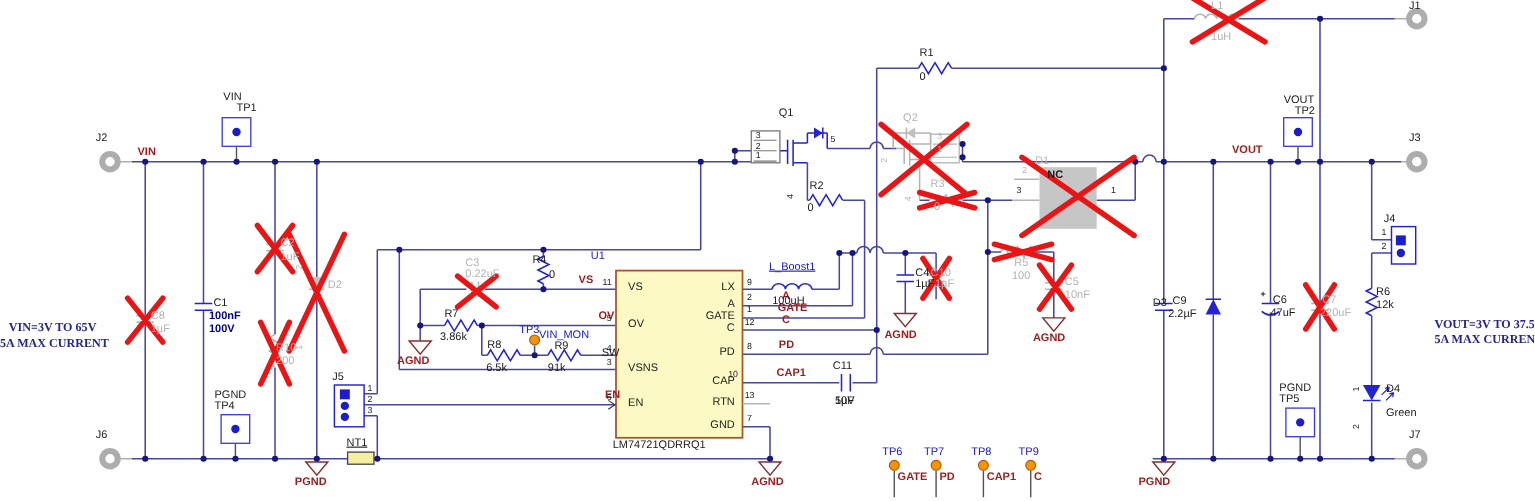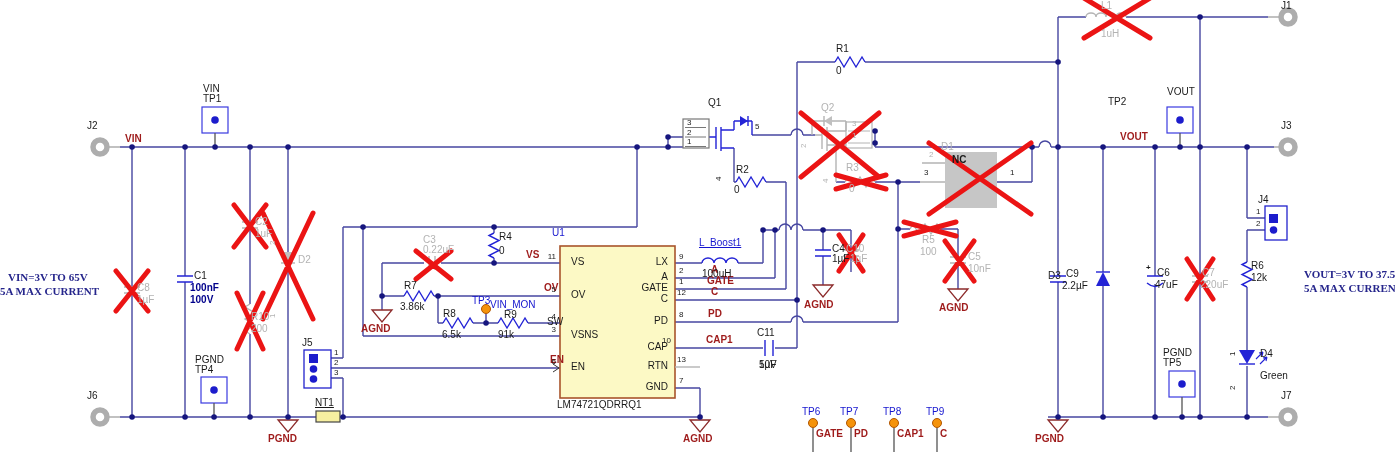--- a/index.html
+++ b/index.html
@@ -7,21 +7,21 @@
          font-family:"Liberation Sans",sans-serif;}
   svg.cv{position:absolute;left:0;top:0;}
   .lb{position:absolute;font:10px "Liberation Sans",sans-serif;color:#1a1a1a;white-space:nowrap;line-height:1;}
   .m{color:#9e1b1b;font-weight:bold;}
   .g{color:#b3b3b3;}
   .b{color:#1515cf;}
   .n{color:#00008b;font-weight:bold;}
   .bd{font-weight:bold;}
   .s8{font-size:8px;}
   .ul{text-decoration:underline;}
-  .note{font:bold 11px "Liberation Serif",serif;color:#26268c;}
+  .note{font:bold 11px "Liberation Serif",serif;color:#26268c;margin-top:21px;}
   .rot{transform:rotate(-90deg);transform-origin:left bottom;}
 </style>
 </head>
 <body>
 
 <div class="stage">
 
 <svg class="cv" width="1395" height="455" viewBox="0 0 1395 455">
 
   <g stroke="#4747a1" stroke-width="1.4" fill="none">
@@ -194,23 +194,23 @@
 <span class="lb" style="left:302px;top:338px">J5</span>
 <span class="lb" style="left:1258px;top:195px">J4</span>
 
 <span class="lb s8" style="left:334px;top:349px">1</span>
 <span class="lb s8" style="left:334px;top:359px">2</span>
 <span class="lb s8" style="left:334px;top:369px">3</span>
 <span class="lb s8" style="left:1256px;top:208px">1</span>
 <span class="lb s8" style="left:1256px;top:220px">2</span>
 
 <span class="lb" style="left:203px;top:84px">VIN</span>
-<span class="lb" style="left:203px;top:94px">TP1</span>
+<span class="lb" style="left:215px;top:94px">TP1</span>
 <span class="lb" style="left:1167px;top:87px">VOUT</span>
-<span class="lb" style="left:1108px;top:97px">TP2</span>
+<span class="lb" style="left:1177px;top:97px">TP2</span>
 <span class="lb" style="left:195px;top:355px">PGND</span>
 <span class="lb" style="left:195px;top:365px">TP4</span>
 <span class="lb" style="left:1163px;top:348px">PGND</span>
 <span class="lb" style="left:1163px;top:358px">TP5</span>
 <span class="lb b" style="left:472px;top:296px">TP3</span>
 <span class="lb b" style="left:490px;top:300px">VIN_MON</span>
 <span class="lb b" style="left:802px;top:407px">TP6</span>
 <span class="lb m" style="left:816px;top:429px">GATE</span>
 <span class="lb b" style="left:840px;top:407px">TP7</span>
 <span class="lb m" style="left:854px;top:429px">PD</span>
@@ -241,21 +241,21 @@
 <span class="lb n" style="left:190px;top:295px">100V</span>
 <span class="lb g" style="left:137px;top:283px">C8</span>
 <span class="lb g" style="left:137px;top:295px">1µF</span>
 <span class="lb g" style="left:255px;top:217px">C2</span>
 <span class="lb g" style="left:255px;top:229px">1uF</span>
 <span class="lb g" style="left:298px;top:255px">D2</span>
 <span class="lb g s8 rot" style="left:277px;top:237px">2</span>
 <span class="lb g s8 rot" style="left:277px;top:310px">1</span>
 <span class="lb g" style="left:251px;top:312px">R10</span>
 <span class="lb g" style="left:251px;top:324px">200</span>
-<span class="lb" style="left:499px;top:232px">R4</span>
+<span class="lb" style="left:484px;top:232px">R4</span>
 <span class="lb" style="left:499px;top:246px">0</span>
 <span class="lb g" style="left:423px;top:235px">C3</span>
 <span class="lb g" style="left:423px;top:245px">0.22uF</span>
 <span class="lb" style="left:404px;top:281px">R7</span>
 <span class="lb" style="left:400px;top:302px">3.86k</span>
 <span class="lb" style="left:443px;top:309px">R8</span>
 <span class="lb" style="left:442px;top:330px">6.5k</span>
 <span class="lb" style="left:504px;top:310px">R9</span>
 <span class="lb" style="left:498px;top:330px">91k</span>
 <span class="lb" style="left:708px;top:98px">Q1</span>
@@ -304,21 +304,21 @@
 <span class="lb g" style="left:1202px;top:268px">C7</span>
 <span class="lb g" style="left:1200px;top:280px">220uF</span>
 <span class="lb" style="left:1251px;top:261px">R6</span>
 <span class="lb" style="left:1251px;top:273px">12k</span>
 <span class="lb" style="left:1260px;top:349px">D4</span>
 <span class="lb" style="left:1260px;top:371px">Green</span>
 <span class="lb s8 rot" style="left:1237px;top:348px">1</span>
 <span class="lb s8 rot" style="left:1237px;top:382px">2</span>
 <span class="lb ul" style="left:315px;top:398px">NT1</span>
 
-<span class="lb b" style="left:552px;top:228px">U1</span>
+<span class="lb b" style="left:537px;top:228px">U1</span>
 <span class="lb" style="left:557px;top:400px">LM74721QDRRQ1</span>
 <span class="lb" style="left:571px;top:257px">VS</span>
 <span class="lb" style="left:571px;top:290px">OV</span>
 <span class="lb" style="left:547px;top:317px">SW</span>
 <span class="lb" style="left:571px;top:330px">VSNS</span>
 <span class="lb" style="left:571px;top:362px">EN</span>
 <span class="lb" style="right:727px;top:257px">LX</span>
 <span class="lb" style="right:727px;top:272px">A</span>
 <span class="lb" style="right:727px;top:283px">GATE</span>
 <span class="lb" style="right:727px;top:294px">C</span>

